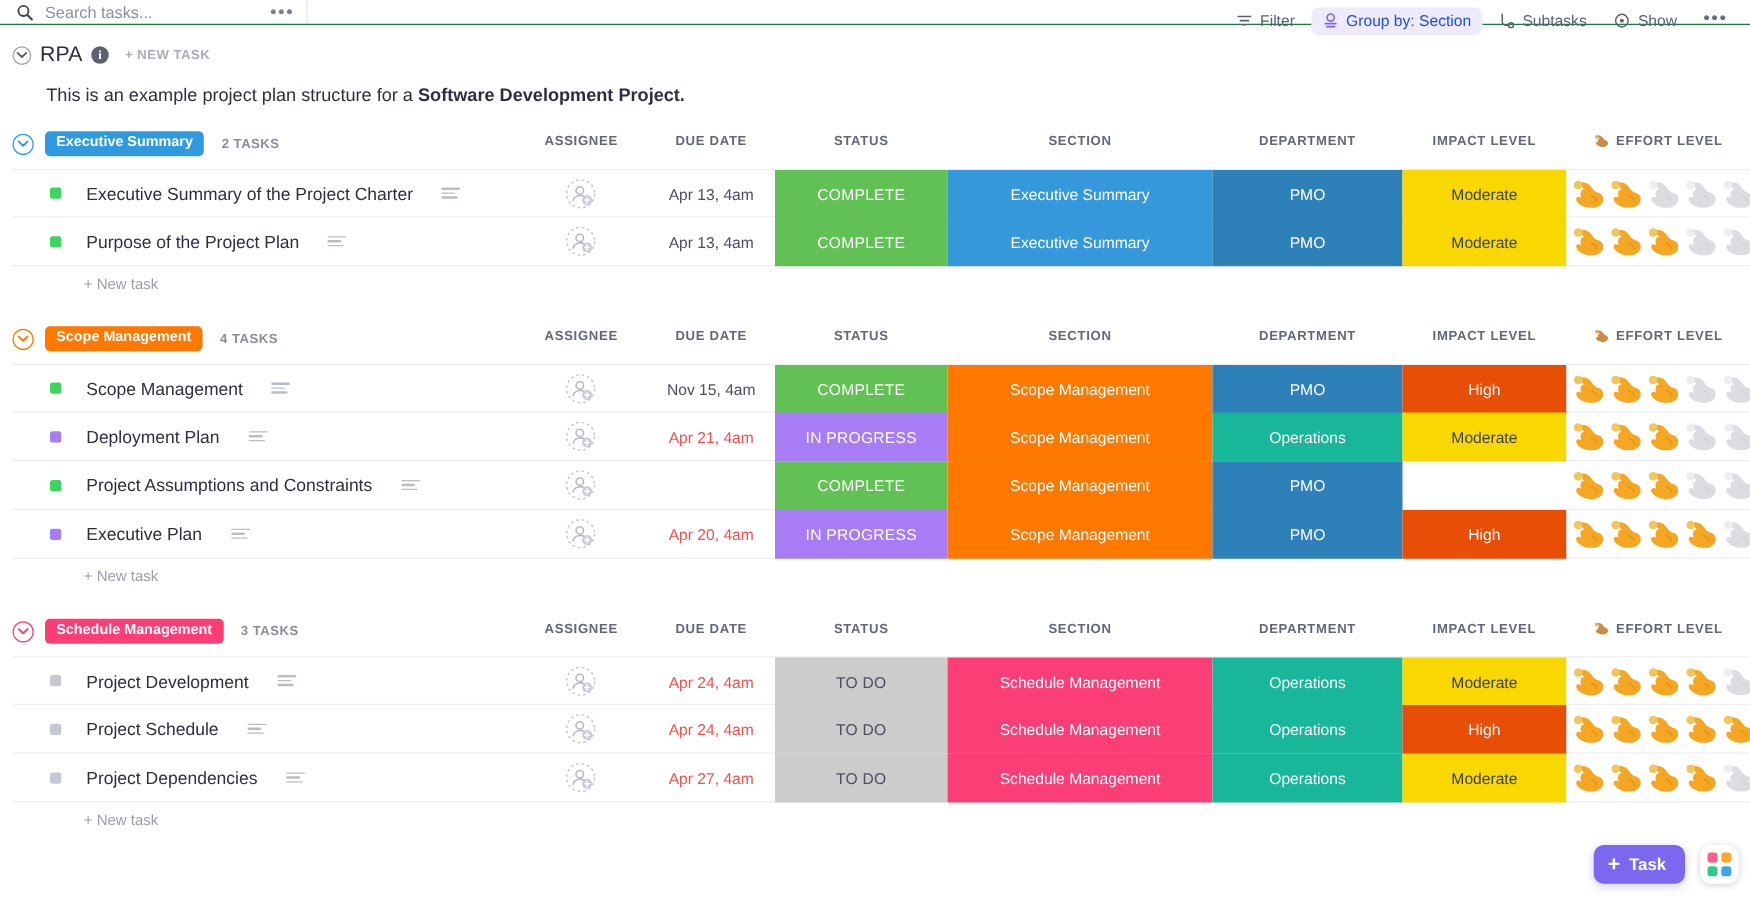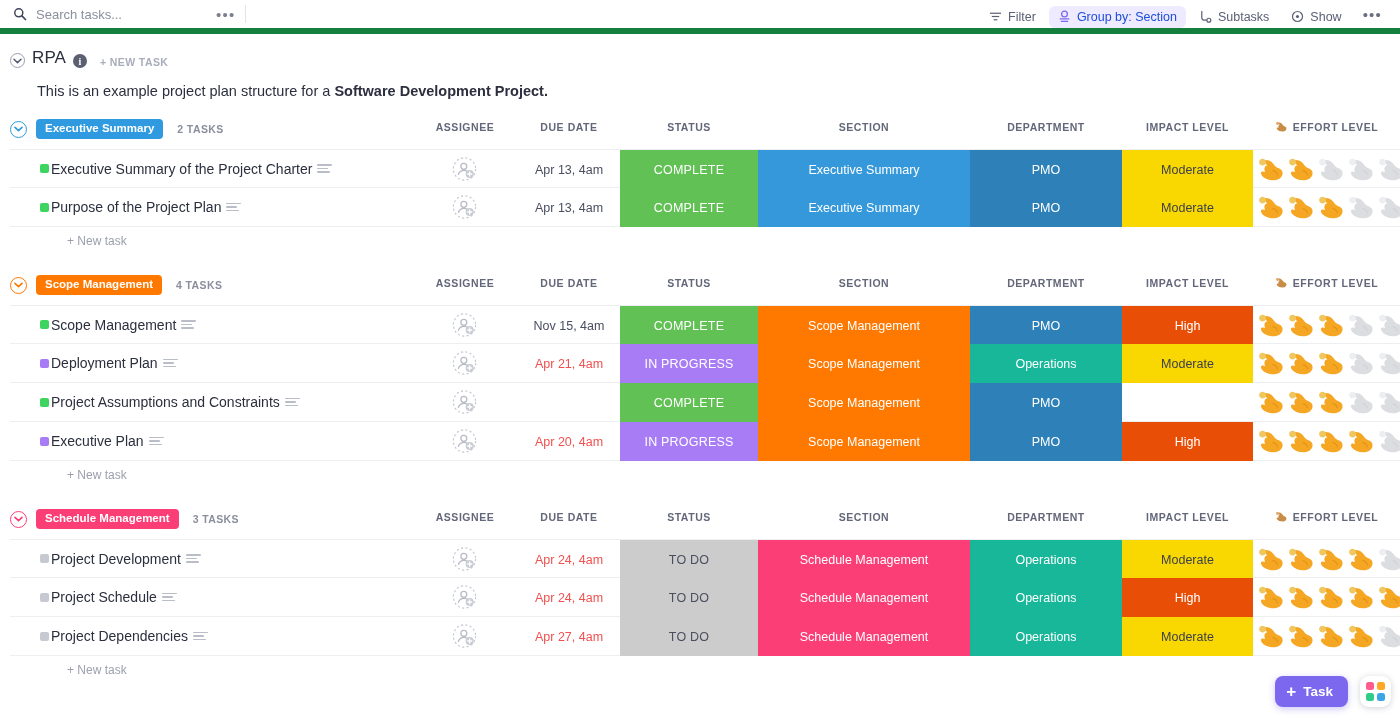--- a/index.html
+++ b/index.html
@@ -5,23 +5,23 @@
   * { box-sizing: border-box; margin: 0; padding: 0; }
   html, body {
     width: 1400px; height: 720px;
     background: #ffffff;
     font-family: "Liberation Sans", sans-serif;
     overflow: hidden;
   }
 
   
   .topbar {
-    height: 34px;
+    height: 20px;
     display: flex; align-items: center;
-    border-bottom: 6px solid #15803d;
+    border-bottom: 1px solid #15803d;
     background: #fff;
     position: relative;
   }
   .search-wrap { display: flex; align-items: center; padding-left: 13px; gap: 9px; }
   .search-icon { width: 14px; height: 14px; display: block; flex: none; }
   .search-input {
     border: none; outline: none;
     font-family: "Liberation Sans", sans-serif;
     font-size: 13px; color: #3b3f4c;
     width: 170px; background: transparent;
@@ -41,21 +41,21 @@
     padding: 4px 9px; border-radius: 6px;
     font-size: 12.5px; color: #5b6075; cursor: pointer;
     white-space: nowrap;
   }
   .tb-btn.active { background: #eeeaff; color: #1d4ed8; }
   .tb-icon { width: 13px; height: 13px; display: block; flex: none; }
   .tb-dots { color: #6b7080; font-size: 15px; letter-spacing: 1.2px; padding: 0 8px 4px 8px; cursor: pointer; }
 
   
   .list-header { padding: 14px 0 0 10px; }
-  .rpa-row { display: flex; align-items: flex-end; gap: 7px; }
+  .rpa-row { display: flex; align-items: center; gap: 7px; }
   .circle-chevron {
     width: 15px; height: 15px; flex: none;
     border: 1.4px solid #9a9db0; border-radius: 50%;
     display: flex; align-items: center; justify-content: center;
     cursor: pointer;
   }
   .circle-chevron svg { display: block; }
   .rpa-title { font-size: 17px; color: #2b2f3e; font-weight: 400; letter-spacing: .1px; }
   .info-dot {
     width: 14px; height: 14px; border-radius: 50%;
@@ -107,21 +107,21 @@
   .colhdr.impact   { left: 1112px; width: 131px; }
   .colhdr.effort   { left: 1243px; width: 147px; display: flex; align-items: center; justify-content: center; gap: 5px; }
 
   .rows { margin-top: 9px; background: #fff; }
   .row {
     height: 39px; position: relative;
     border-bottom: 1px solid #eceef1;
     display: flex; align-items: center;
   }
   .row:first-child { border-top: 1px solid #eceef1; }
-  .row-left { display: flex; align-items: center; padding-left: 30px; gap: 2px; }
+  .row-left { display: flex; align-items: center; padding-left: 30px; gap: 20px; }
   .statusdot { width: 9px; height: 9px; border-radius: 2px; flex: none; }
   .task-name { font-size: 14px; color: #2b2f3e; white-space: nowrap; }
   .desc-lines { display: flex; flex-direction: column; gap: 2px; margin-left: 3px; cursor: pointer; }
   .desc-lines i { display: block; height: 1.6px; background: #b9bdc8; border-radius: 1px; }
 
   .avatar {
     position: absolute; left: 442px; top: 50%; transform: translateY(-50%);
     width: 25px; height: 25px; cursor: pointer;
   }
   .cell-date {

